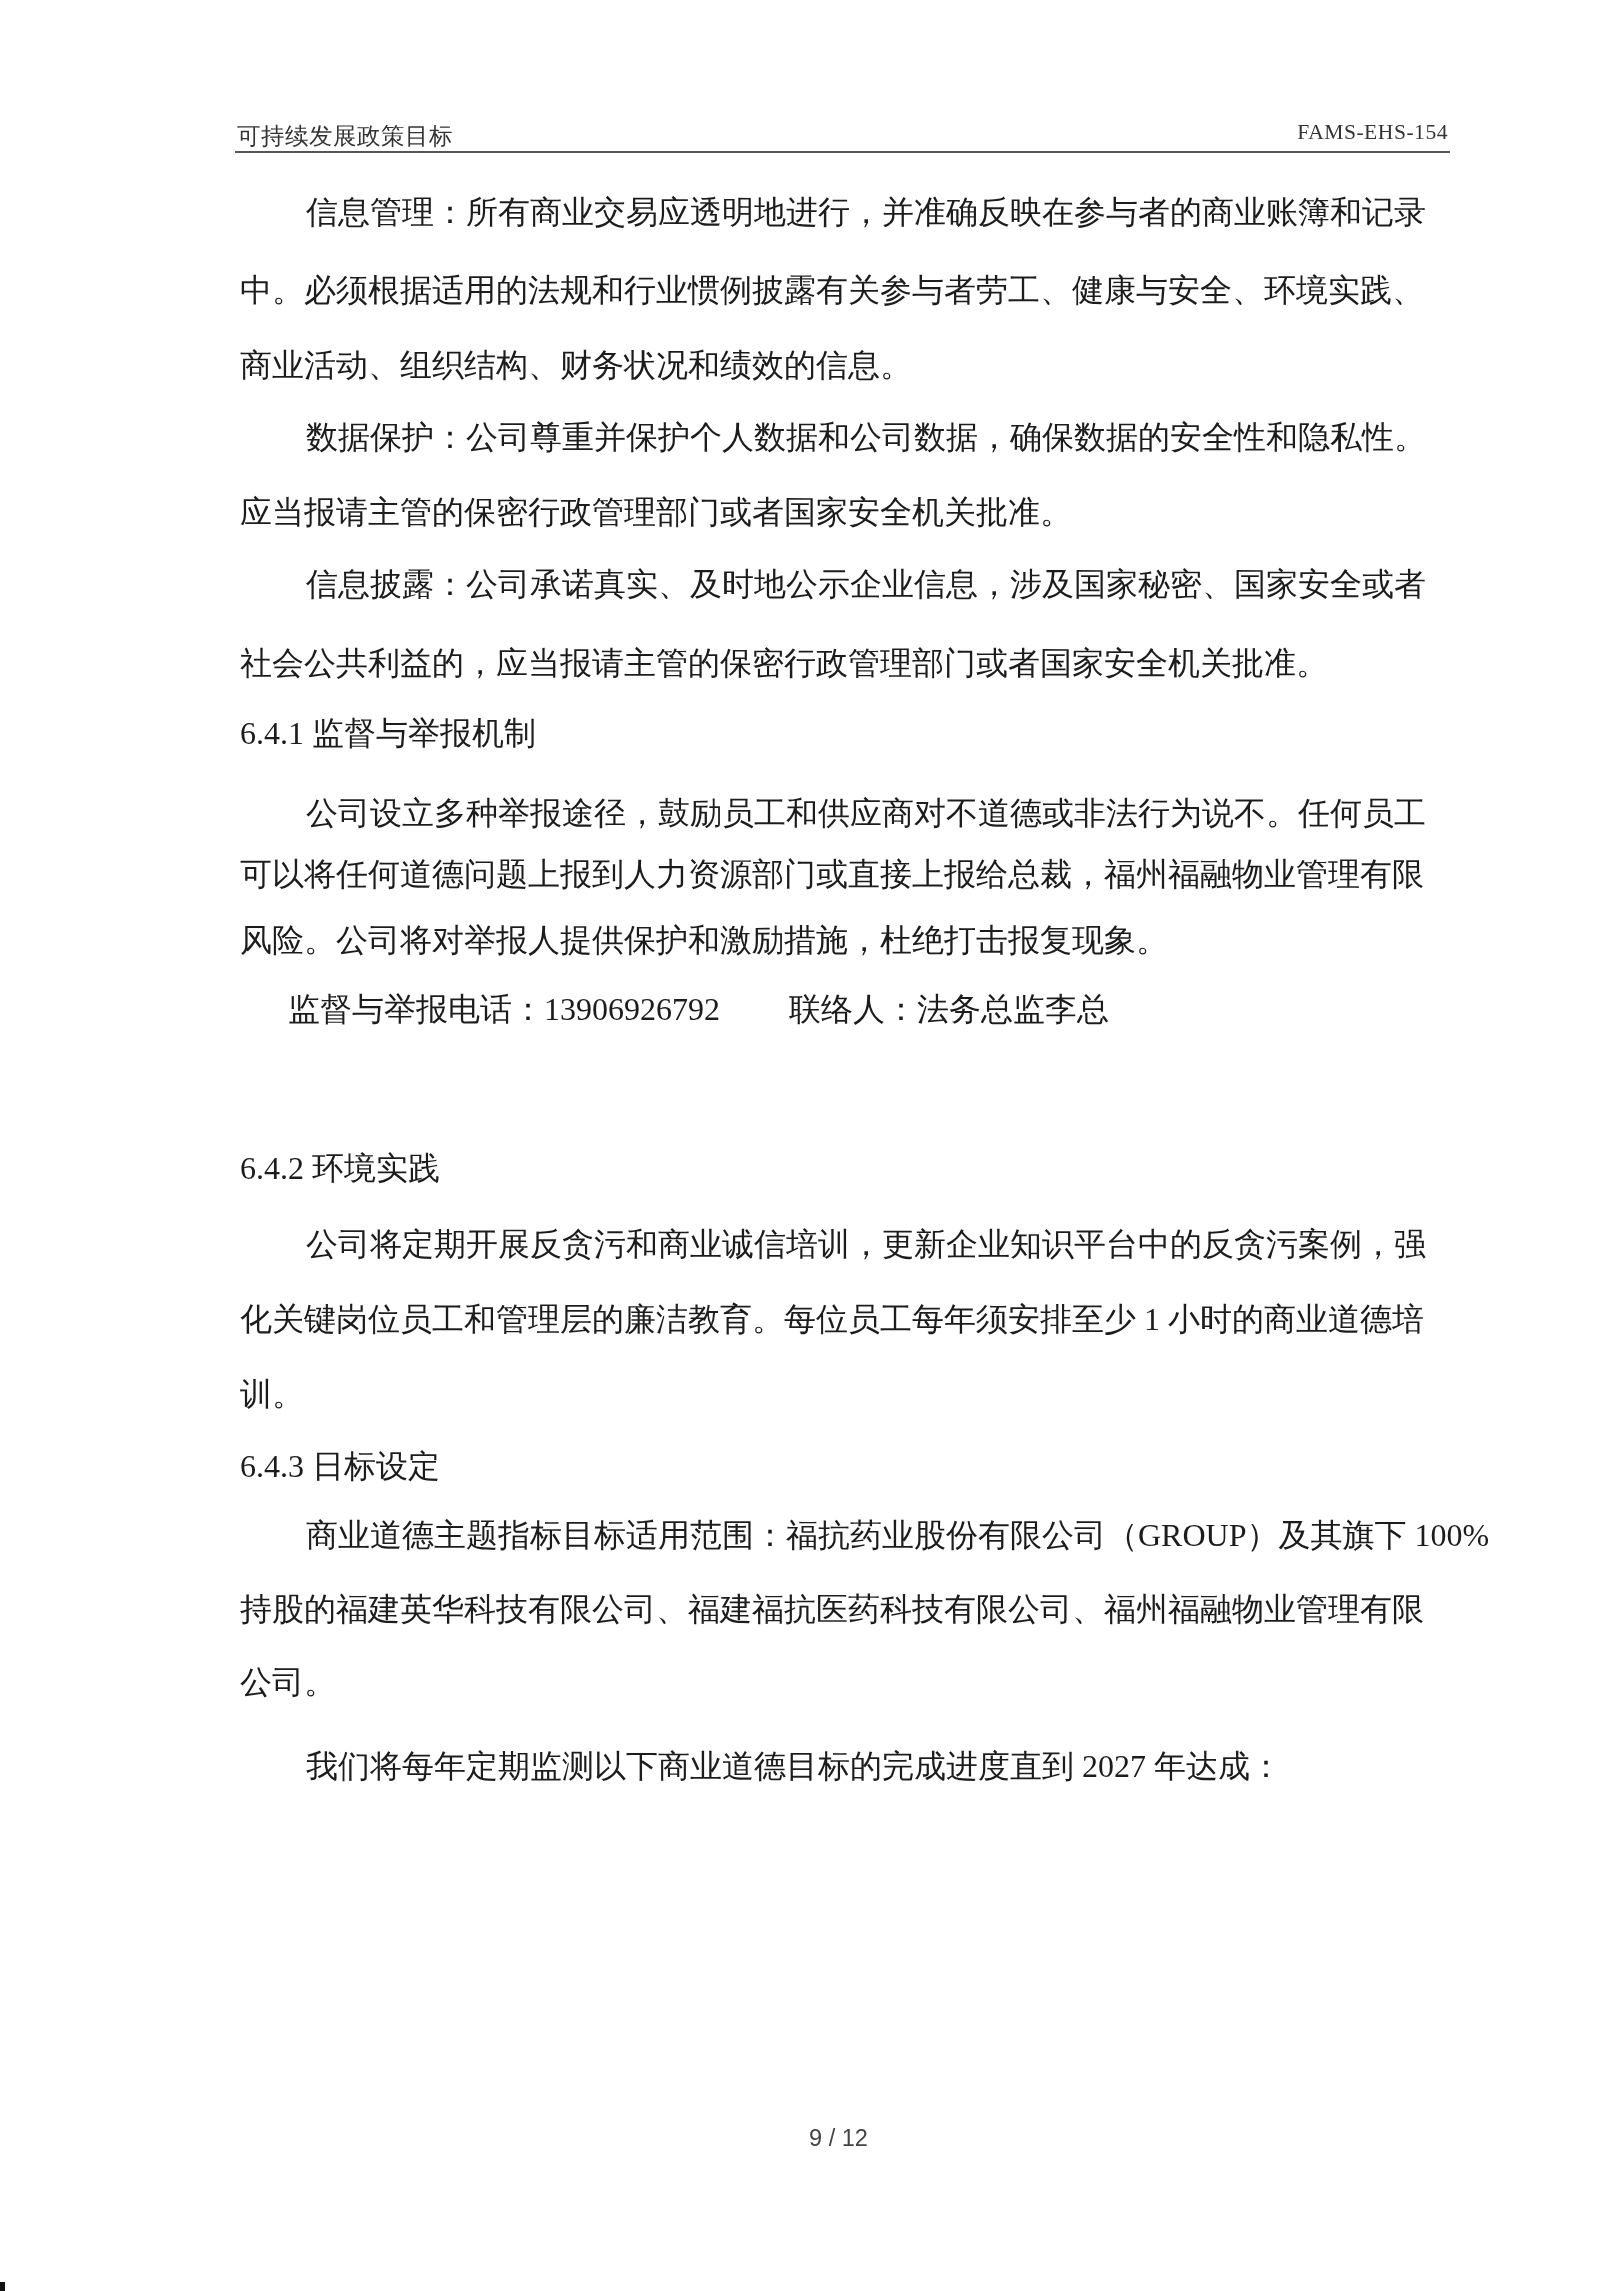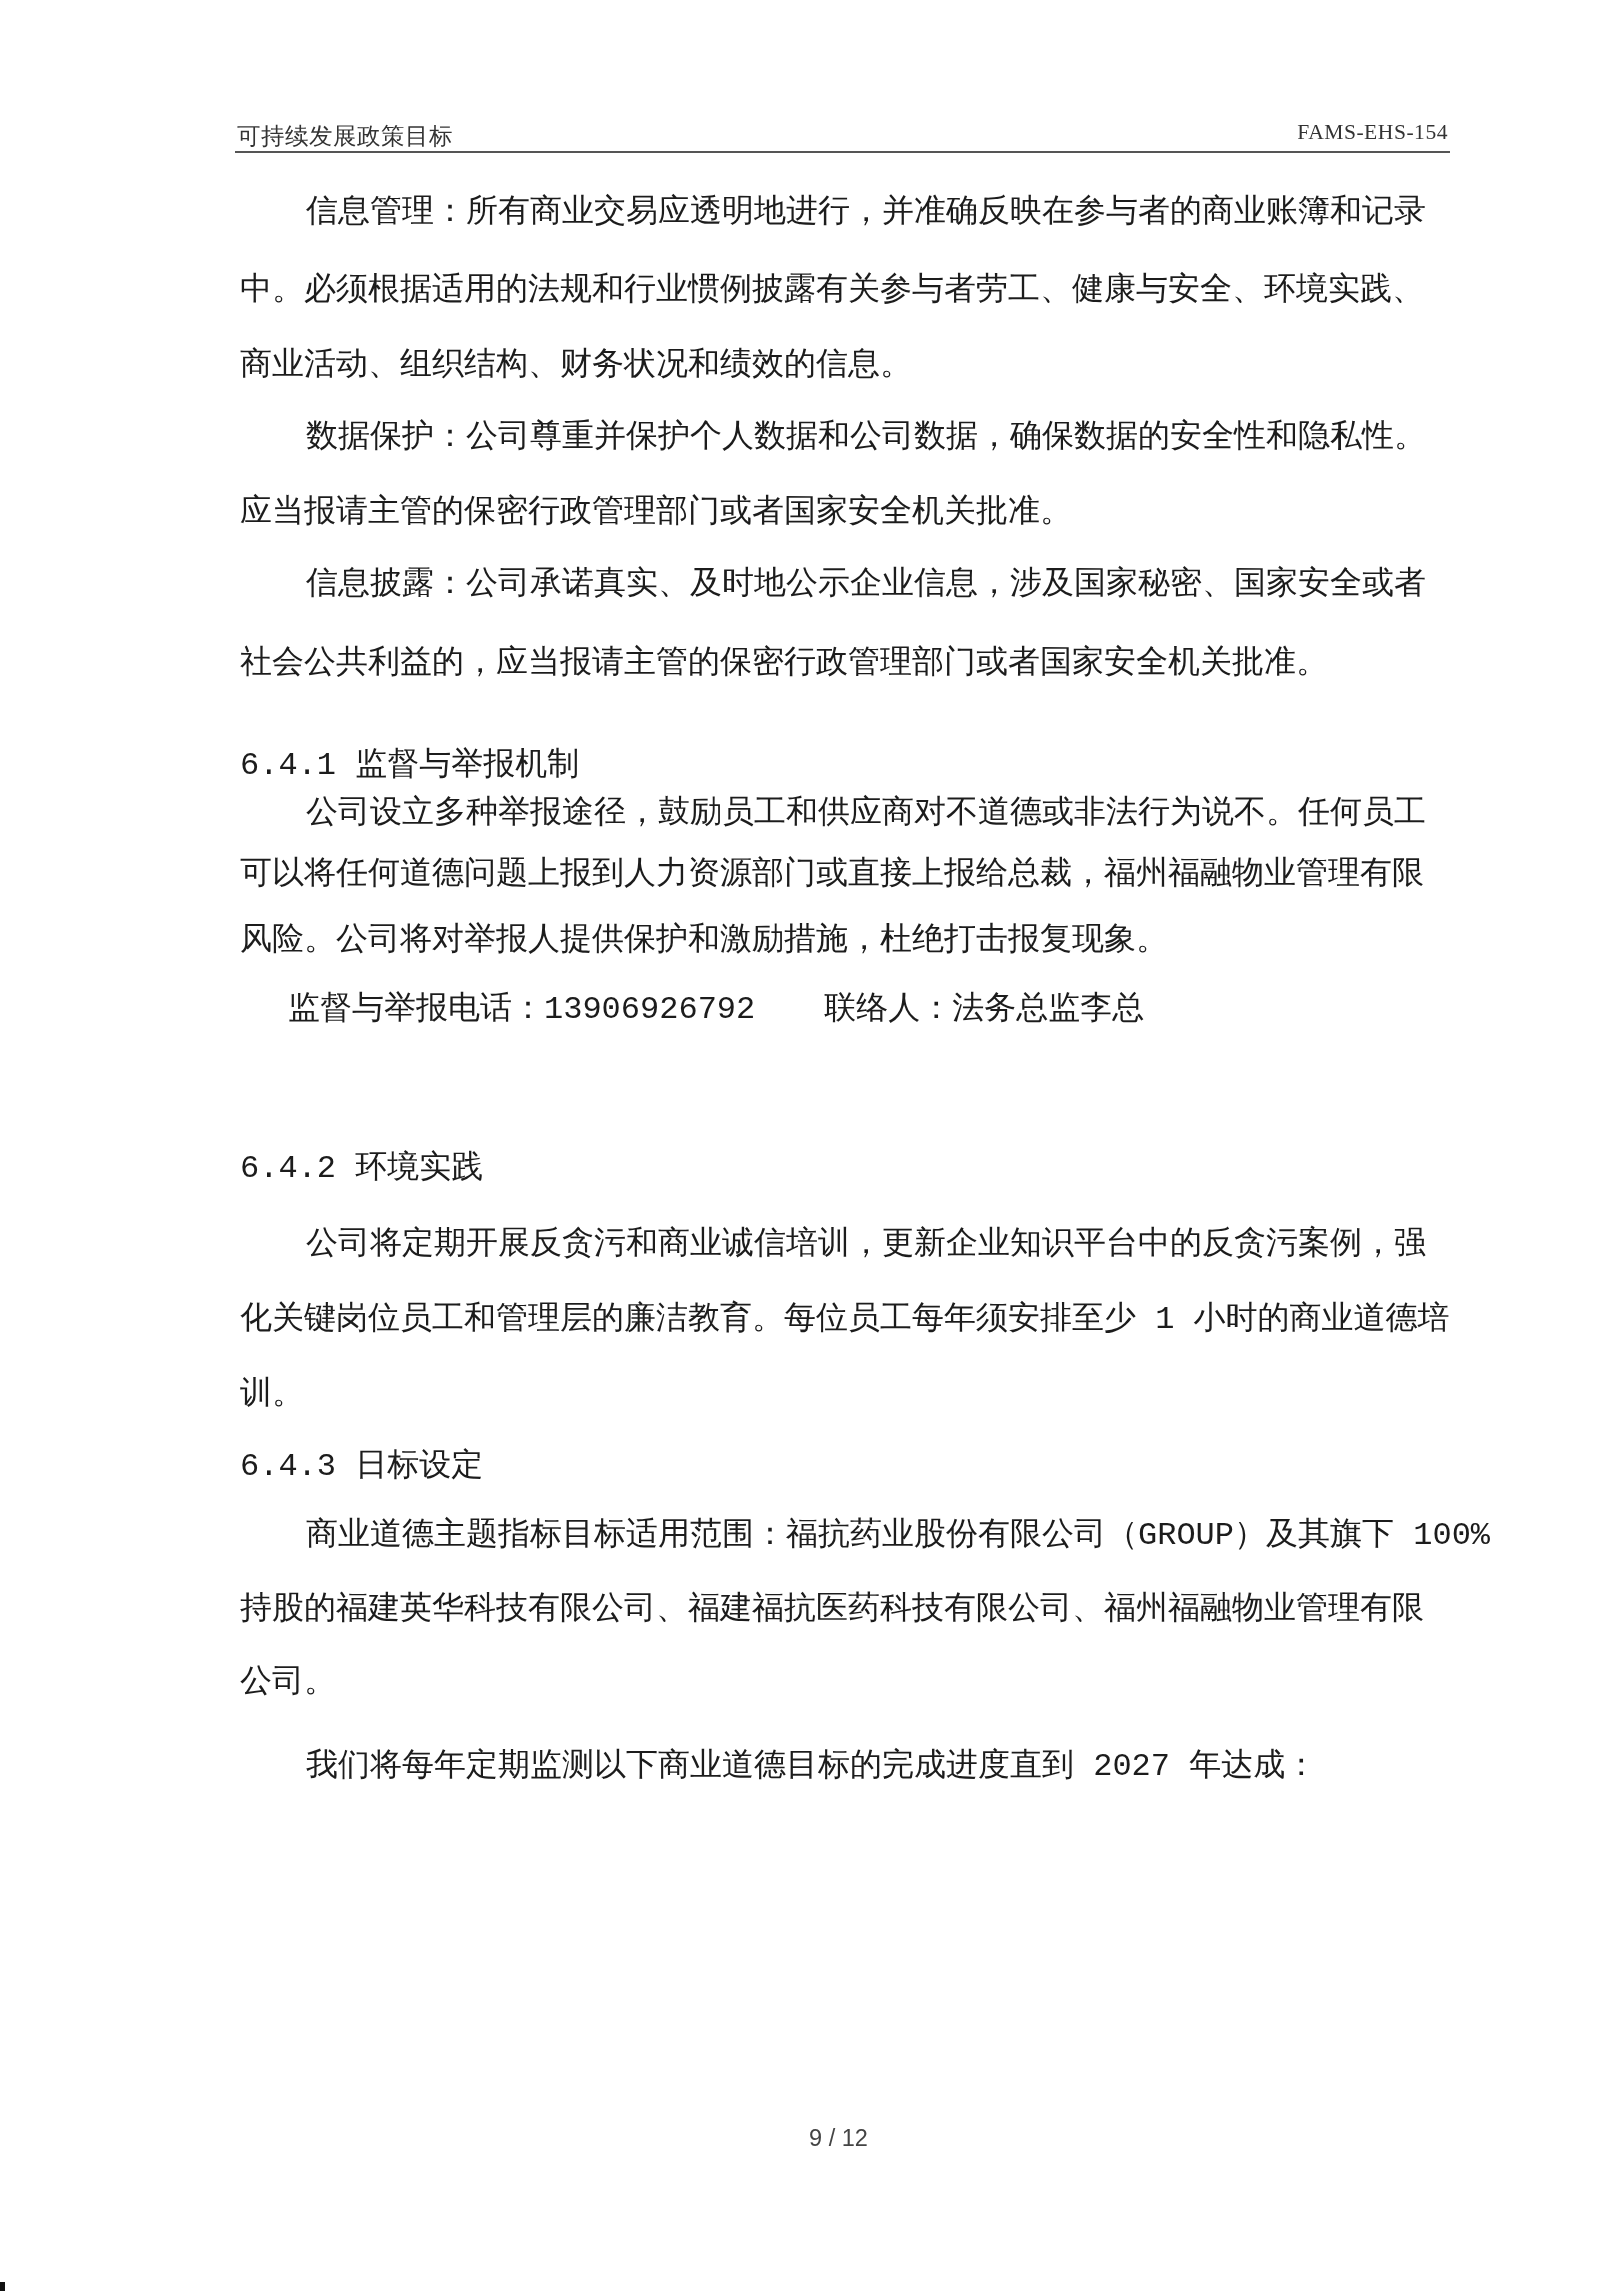--- a/index.html
+++ b/index.html
@@ -20,21 +20,21 @@
     font-family: "Liberation Serif", "DejaVu Serif", serif;
     text-align: right;
   }
   .header-rule {
     position: absolute; left: 235px; width: 1215px; top: 151px;
     height: 0; border-top: 2px solid #555;
   }
   .line {
     position: absolute; left: 240px;
     font-size: 32px; line-height: 39px; white-space: nowrap;
-    font-family: Liberation Mono, monospace;
+    font-family: Liberation Serif, serif;
     color: #1c1c1c;
     transform: translateY(-19.6px);
   }
   .line.indent { left: 306px; }
   .line.contact { left: 288px; }
   .contact-gap { display: inline-block; width: 69px; }
   .page-number {
     position: absolute; left: 0; right: 0; top: 2125px; text-align: center;
     font-size: 23.5px; color: #444;
     font-family: "Liberation Sans", "DejaVu Sans", sans-serif;
@@ -56,21 +56,21 @@
   <div class="line indent" style="top:213px">信息管理：所有商业交易应透明地进行，并准确反映在参与者的商业账簿和记录</div>
   <div class="line" style="top:291px">中。必须根据适用的法规和行业惯例披露有关参与者劳工、健康与安全、环境实践、</div>
   <div class="line" style="top:366px">商业活动、组织结构、财务状况和绩效的信息。</div>
 
   <div class="line indent" style="top:438px">数据保护：公司尊重并保护个人数据和公司数据，确保数据的安全性和隐私性。</div>
   <div class="line" style="top:513px">应当报请主管的保密行政管理部门或者国家安全机关批准。</div>
 
   <div class="line indent" style="top:585px">信息披露：公司承诺真实、及时地公示企业信息，涉及国家秘密、国家安全或者</div>
   <div class="line" style="top:664px">社会公共利益的，应当报请主管的保密行政管理部门或者国家安全机关批准。</div>
 
-  <div class="line" style="top:766px">6.4.1 监督与举报机制</div>
+  <div class="line" style="top:734px">6.4.1 监督与举报机制</div>
   <div class="line indent" style="top:814px">公司设立多种举报途径，鼓励员工和供应商对不道德或非法行为说不。任何员工</div>
   <div class="line" style="top:875px">可以将任何道德问题上报到人力资源部门或直接上报给总裁，福州福融物业管理有限</div>
   <div class="line" style="top:941px">风险。公司将对举报人提供保护和激励措施，杜绝打击报复现象。</div>
   <div class="line contact" style="top:1010px">
     <span>监督与举报电话：13906926792</span><span class="contact-gap"></span><span>联络人：法务总监李总</span>
   </div>
 
   <div class="line" style="top:1169px">6.4.2 环境实践</div>
   <div class="line indent" style="top:1245px">公司将定期开展反贪污和商业诚信培训，更新企业知识平台中的反贪污案例，强</div>
   <div class="line" style="top:1320px">化关键岗位员工和管理层的廉洁教育。每位员工每年须安排至少 1 小时的商业道德培</div>

